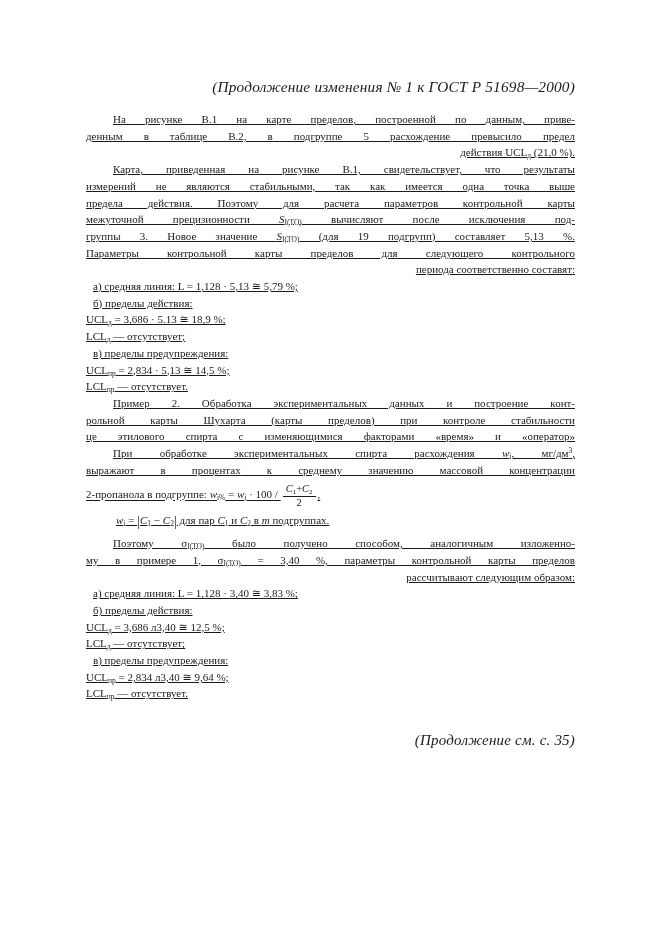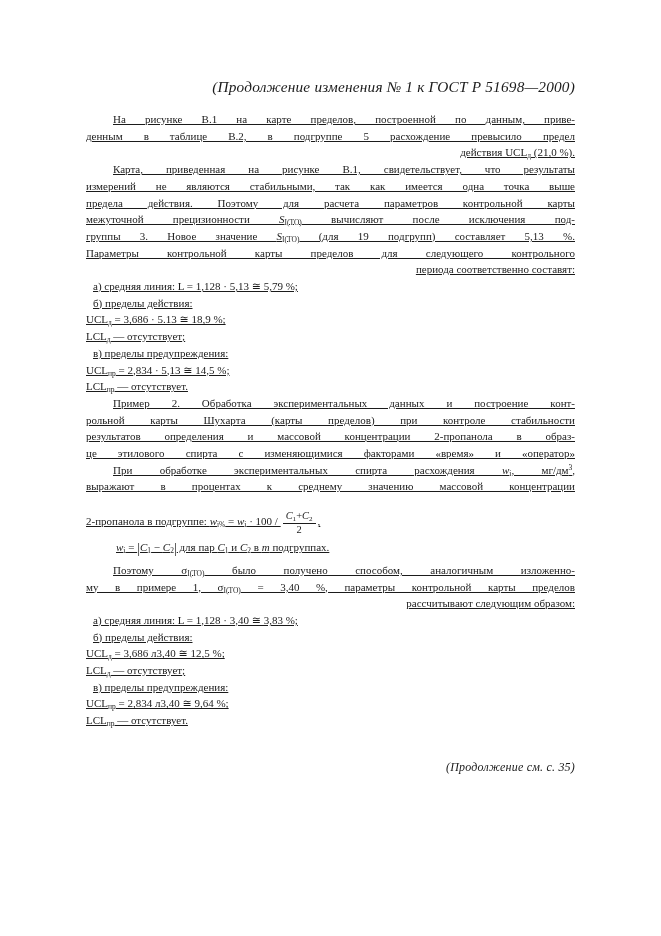--- a/index.html
+++ b/index.html
@@ -20,21 +20,21 @@
   .hdr {
     font-style: italic;
     font-size: 15.3px;
     line-height: 17px;
     text-align: right;
     margin-bottom: 16px;
     letter-spacing: 0.2px;
   }
   .ftr {
     font-style: italic;
-    font-size: 12px;
+    font-size: 15px;
     line-height: 17px;
     text-align: right;
     margin-top: 30px;
     letter-spacing: 0.2px;
   }
   .body-lines { width: 489px; }
   .line {
     font-size: 11px;
     line-height: 16.7px;
     white-space: normal;
@@ -46,21 +46,21 @@
   .line.full  { text-align: justify; text-align-last: justify; }
   
   .line.last  { text-align: right; }
   
   .line.item  { padding-left: 7px; }
   
   .line.flush { padding-left: 0; }
   
   .line.ind   { padding-left: 27px; }
   
-  .line.eq    { margin: 16px 0 3px 0; }
+  .line.eq    { margin: 6px 0 3px 0; }
   .line.eqind { padding-left: 30px; margin: 3px 0 6px 0; }
 
   .it { font-style: italic; }
   .sb { font-size: 0.68em; vertical-align: -0.28em; line-height: 0; }
   .sp { font-size: 0.68em; vertical-align: 0.5em; line-height: 0; }
   .big { font-size: 1.3em; line-height: 0; vertical-align: -0.12em; }
 
   .frac {
     display: inline-block;
     vertical-align: -0.75em;
@@ -90,21 +90,20 @@
       <div class="line last"><span>периода соответственно составят:</span></div>
       <div class="line item"><span>а) средняя линия: L = 1,128 · 5,13 ≅ 5,79 %;</span></div>
       <div class="line item"><span>б) пределы действия:</span></div>
       <div class="line flush"><span>UCL</span><span class="sb">д</span><span> = 3,686 · 5.13 ≅ 18,9 %;</span></div>
       <div class="line flush"><span>LCL</span><span class="sb">д</span><span> — отсутствует;</span></div>
       <div class="line item"><span>в) пределы предупреждения:</span></div>
       <div class="line flush"><span>UCL</span><span class="sb">пр</span><span> = 2,834 · 5,13 ≅ 14,5 %;</span></div>
       <div class="line flush"><span>LCL</span><span class="sb">пр</span><span> — отсутствует.</span></div>
       <div class="line first"><span>Пример 2. Обработка экспериментальных данных и построение конт-</span></div>
       <div class="line full"><span>рольной карты Шухарта (карты пределов) при контроле стабильности</span></div>
-      <div class="line full"><span>результатов определения и массовой концентрации 2-пропанола в образ-</span></div>
       <div class="line full"><span>це этилового спирта с изменяющимися факторами «время» и «оператор»</span></div>
       <div class="line first"><span>При обработке экспериментальных спирта расхождения </span><span class="it">w</span><span class="sb">i</span><span>, мг/дм</span><span class="sp">3</span><span>,</span></div>
       <div class="line full"><span>выражают в процентах к среднему значению массовой концентрации</span></div>
       <div class="line eq"><span>2-пропанола в подгруппе:  </span><span class="it">w</span><span class="sb">i%</span><span> = </span><span class="it">w</span><span class="sb">i</span><span> · 100 / </span><span class="frac"><span class="num"><span class="it">C</span><span class="sb">1</span><span>+</span><span class="it">C</span><span class="sb">2</span></span><span class="den"><span>2</span></span></span><span>,</span></div>
       <div class="line eqind"><span class="it">w</span><span class="sb">i</span><span> = </span><span class="big">|</span><span class="it">C</span><span class="sb">1</span><span> − </span><span class="it">C</span><span class="sb">2</span><span class="big">|</span><span> для пар </span><span class="it">C</span><span class="sb">1</span><span> и </span><span class="it">C</span><span class="sb">2</span><span> в </span><span class="it">m</span><span> подгруппах.</span></div>
       <div class="line first"><span>Поэтому σ</span><span class="sb">I(TO)</span><span> было получено способом, аналогичным изложенно-</span></div>
       <div class="line full"><span>му в примере 1, σ</span><span class="sb">I(TO)</span><span> = 3,40 %, параметры контрольной карты пределов</span></div>
       <div class="line last"><span>рассчитывают следующим образом:</span></div>
       <div class="line item"><span>а) средняя линия: L = 1,128 · 3,40 ≅ 3,83 %;</span></div>
       <div class="line item"><span>б) пределы действия:</span></div>

